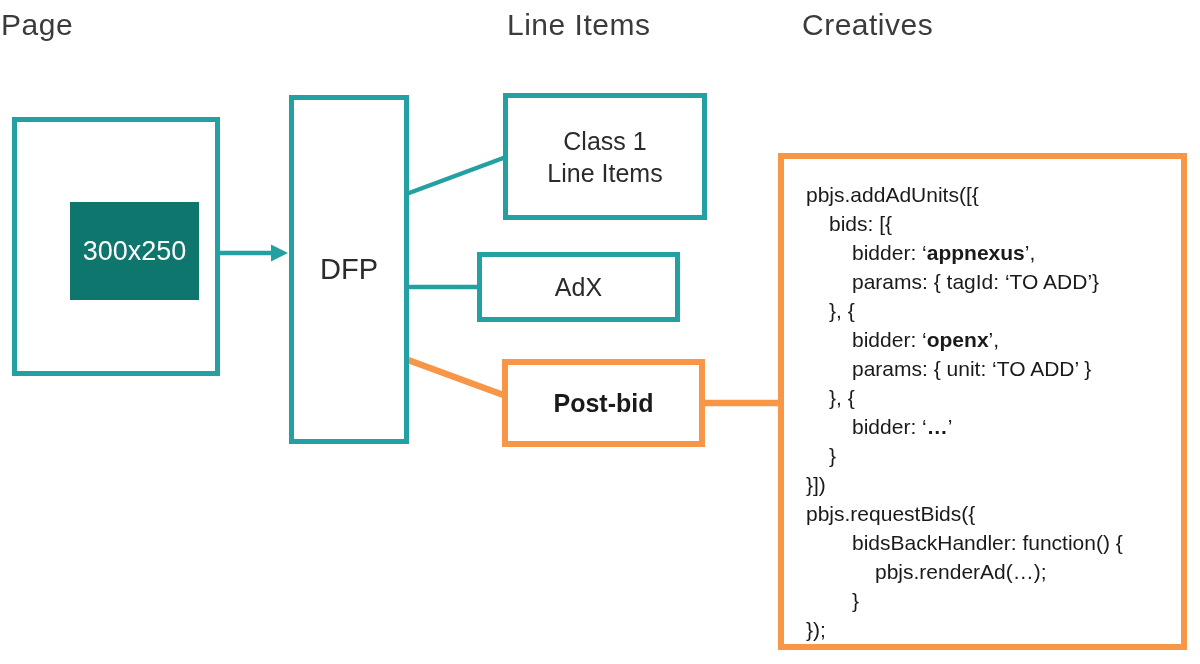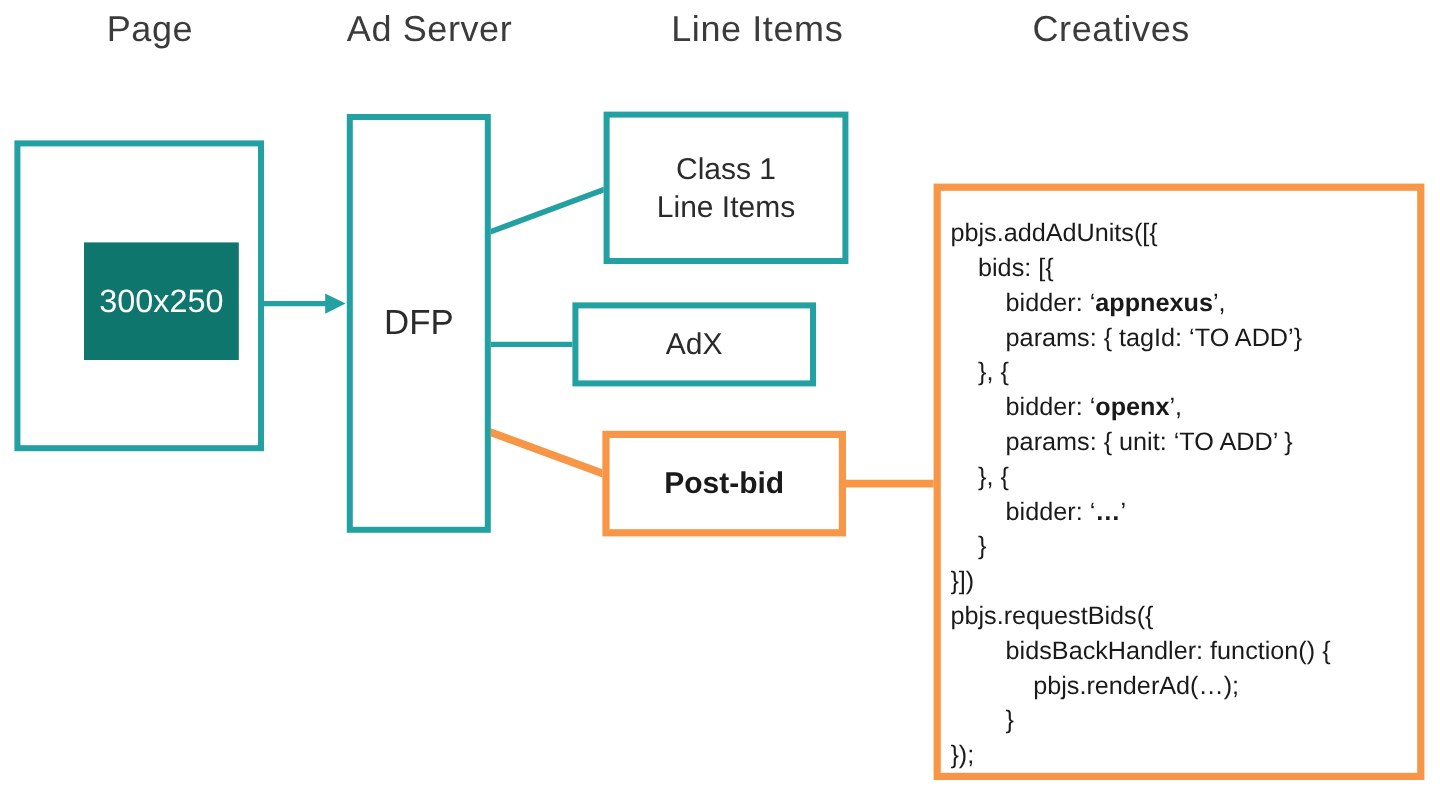--- a/index.html
+++ b/index.html
@@ -8,25 +8,23 @@
     width: 1200px;
     height: 664px;
     background: #ffffff;
     font-family: "Liberation Sans", sans-serif;
     overflow: hidden;
   }
   .col-header {
     position: absolute;
     top: 8px;
     width: 220px;
-    text-align: center;
     font-size: 30px;
     color: #3b3b3b;
     letter-spacing: 0.5px;
-    padding-left: 14px;
   }
   .hdr-page      { left: 1px; }
   .hdr-adserver  { left: 234px; }
   .hdr-lineitems { left: 507px; }
   .hdr-creatives { left: 802px; }
 
   .box { position: absolute; box-sizing: border-box; background: #ffffff; }
   .teal-border   { border: 5px solid #23a0a2; }
   .orange-border { border: 6px solid #f79646; }
 
@@ -53,21 +51,21 @@
     font-size: 25px; color: #2b2b2b;
   }
   .postbid-box {
     left: 502px; top: 359px; width: 203px; height: 88px;
     display: flex; align-items: center; justify-content: center;
     font-size: 25px; font-weight: bold; color: #1a1a1a;
   }
   .creatives-box { left: 778px; top: 153px; width: 409px; height: 497px; }
 
   .code {
-    position: absolute; left: 8px; top: 21px; right: 8px;
+    position: absolute; left: 22px; top: 21px; right: 8px;
     font-size: 21px; line-height: 29px; color: #1a1a1a;
     white-space: pre;
   }
   .code .bold { font-weight: bold; }
 
   .connectors { position: absolute; left: 0; top: 0; pointer-events: none; }
   .teal-line   { stroke: #23a0a2; stroke-width: 4.5px; fill: none; }
   .orange-line { stroke: #f79646; stroke-width: 6.5px; fill: none; }
   .teal-fill   { fill: #23a0a2; }
 </style>
@@ -79,21 +77,20 @@
   <svg class="connectors" width="1200" height="664" viewBox="0 0 1200 664">
     <line class="teal-line" x1="199" y1="253" x2="276" y2="253"></line>
     <polygon class="teal-fill" points="288,253 271,244.5 271,261.5"></polygon>
     <line class="teal-line" x1="401" y1="196" x2="506" y2="157"></line>
     <line class="teal-line" x1="401" y1="287" x2="506" y2="287"></line>
     <line class="orange-line" x1="400" y1="357" x2="506" y2="396"></line>
     <line class="orange-line" x1="703" y1="403" x2="781" y2="403"></line>
   </svg>
 
   <div class="col-header hdr-page">Page</div>
-  <div class="col-header hdr-adserver">Ad Server</div>
   <div class="col-header hdr-lineitems">Line Items</div>
   <div class="col-header hdr-creatives">Creatives</div>
 
   <div class="box teal-border page-box"></div>
   <div class="box ad-slot">
     <span>300x250</span>
   </div>
 
   <div class="box teal-border dfp-box">
     <span>DFP</span>

